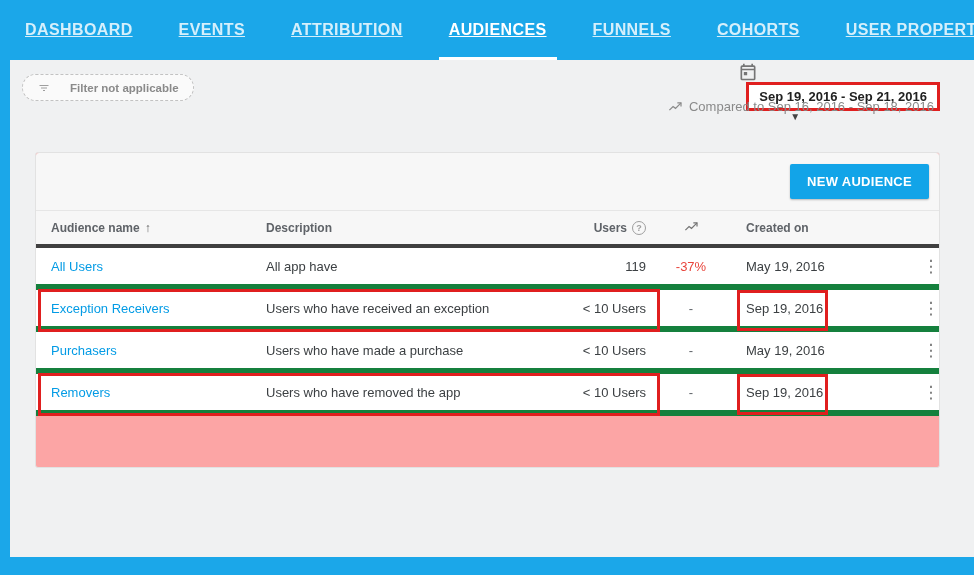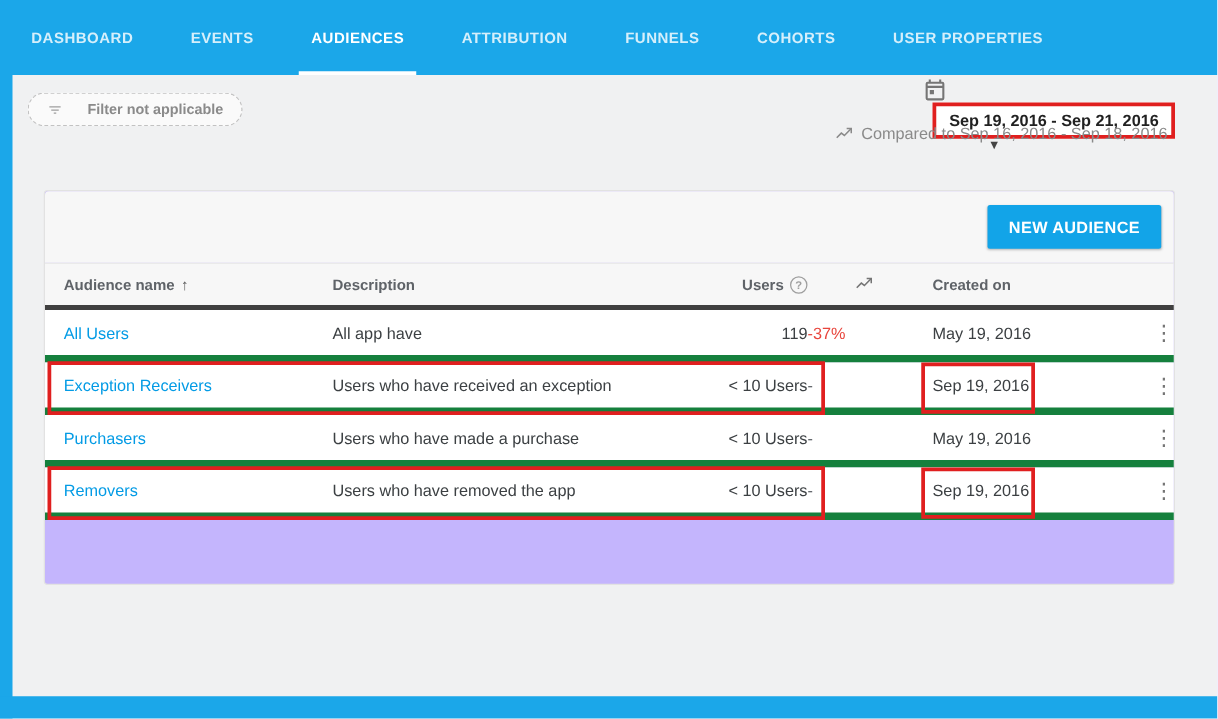--- a/index.html
+++ b/index.html
@@ -12,22 +12,22 @@
   .nav {
     position:absolute; left:0; top:0; right:0; height:60px;
     background:#1ba7e9; display:flex; align-items:center; gap:46px;
     padding-left:25px; z-index:2;
   }
   .strip-left  { position:absolute; left:0; top:0; bottom:0; width:10px; background:#1ba7e9; z-index:1; }
   .strip-bottom{ position:absolute; left:0; bottom:0; right:0; height:18px; background:#1ba7e9; z-index:1; }
 
   .nav-item {
     position:relative; height:60px; display:flex; align-items:center;
-    color:rgba(255,255,255,.82); font-size:12px; font-weight:700;
-    letter-spacing:.4px; cursor:pointer; white-space:nowrap;
+    color:rgba(255,255,255,.82); font-size:16px; font-weight:700;
+    letter-spacing:.4px; cursor:pointer; white-space:nowrap;text-decoration:underline;
   }
   .nav-item.active { color:#fff; }
   .nav-item.active::after {
     content:""; position:absolute; left:-10px; right:-10px; bottom:0;
     height:3px; background:#fff;
   }
   .help-btn {
     position:absolute; right:18px; top:20px; width:20px; height:20px;
     border-radius:50%; background:#fff; color:#1ba7e9; font-weight:700;
     font-size:14px; display:flex; align-items:center; justify-content:center;
@@ -52,21 +52,21 @@
   }
   .caret { margin-left:52px; color:#444; font-size:10px; cursor:pointer; }
   .compared {
     position:absolute; top:99px; right:40px; display:flex;
     align-items:center; gap:6px; color:#8a8a8a; font-size:13px; z-index:3;
   }
 
   
   .card {
     position:absolute; left:35px; top:152px; width:905px; height:316px;
-    background:#c4b5fd; border:1px solid #e2e2e2; border-radius:3px; z-index:2;
+    background:#fca5a5; border:1px solid #e2e2e2; border-radius:3px; z-index:2;
   }
   .card-top { position:relative; height:57px; background:#f7f7f7; border-radius:3px 3px 0 0; }
   .new-audience {
     position:absolute; right:10px; top:11px; border:none; cursor:pointer;
     background:#12a4e8; color:#fff; font-weight:700; font-size:13px;
     letter-spacing:.3px; padding:10px 17px; border-radius:2px;
     box-shadow:0 1px 2px rgba(0,0,0,.25);
     font-family:"Liberation Sans", sans-serif;
   }
   .grid-cols {
@@ -88,21 +88,21 @@
     color:#9e9e9e; font-size:9px; display:inline-flex; align-items:center;
     justify-content:center; font-weight:700;
   }
 
   .trow {
     height:42px; border-bottom:6px solid #15803d; font-size:13px;
     color:#3c4043; background:#fff;
   }
   .trow a { color:#039be5; text-decoration:none; padding-left:15px; cursor:pointer; }
   .users-cell   { text-align:right; }
-  .change-cell  { text-align:left; color:#5f6368; }
+  .change-cell  { text-align:center; color:#5f6368; }
   .change-cell.neg { color:#e8453c; }
   .created-cell { padding-left:10px; }
   .kebab { color:#757575; font-size:17px; cursor:pointer; justify-self:center; line-height:1; }
 
   
   .anno {
     position:absolute; border:3px solid #e01f1f; pointer-events:none;
     z-index:6; background:transparent;
   }
   .a-row2  { left:38px;  top:289px; width:622px; height:43px; }
@@ -111,22 +111,22 @@
   .a-row4d { left:737px; top:374px; width:91px;  height:41px; }
 </style>
 </head>
 <body>
 
 <div class="page">
 
   <div class="nav">
     <div class="nav-item">DASHBOARD</div>
     <div class="nav-item">EVENTS</div>
+    <div class="nav-item">ATTRIBUTION</div>
     <div class="nav-item active">AUDIENCES</div>
-    <div class="nav-item">ATTRIBUTION</div>
     <div class="nav-item">FUNNELS</div>
     <div class="nav-item">COHORTS</div>
     <div class="nav-item">USER PROPERTIES</div>
   </div>
   <div class="help-btn">?</div>
 
   <div class="strip-left"></div>
   <div class="strip-bottom"></div>
 
   <div class="filter-chip">

